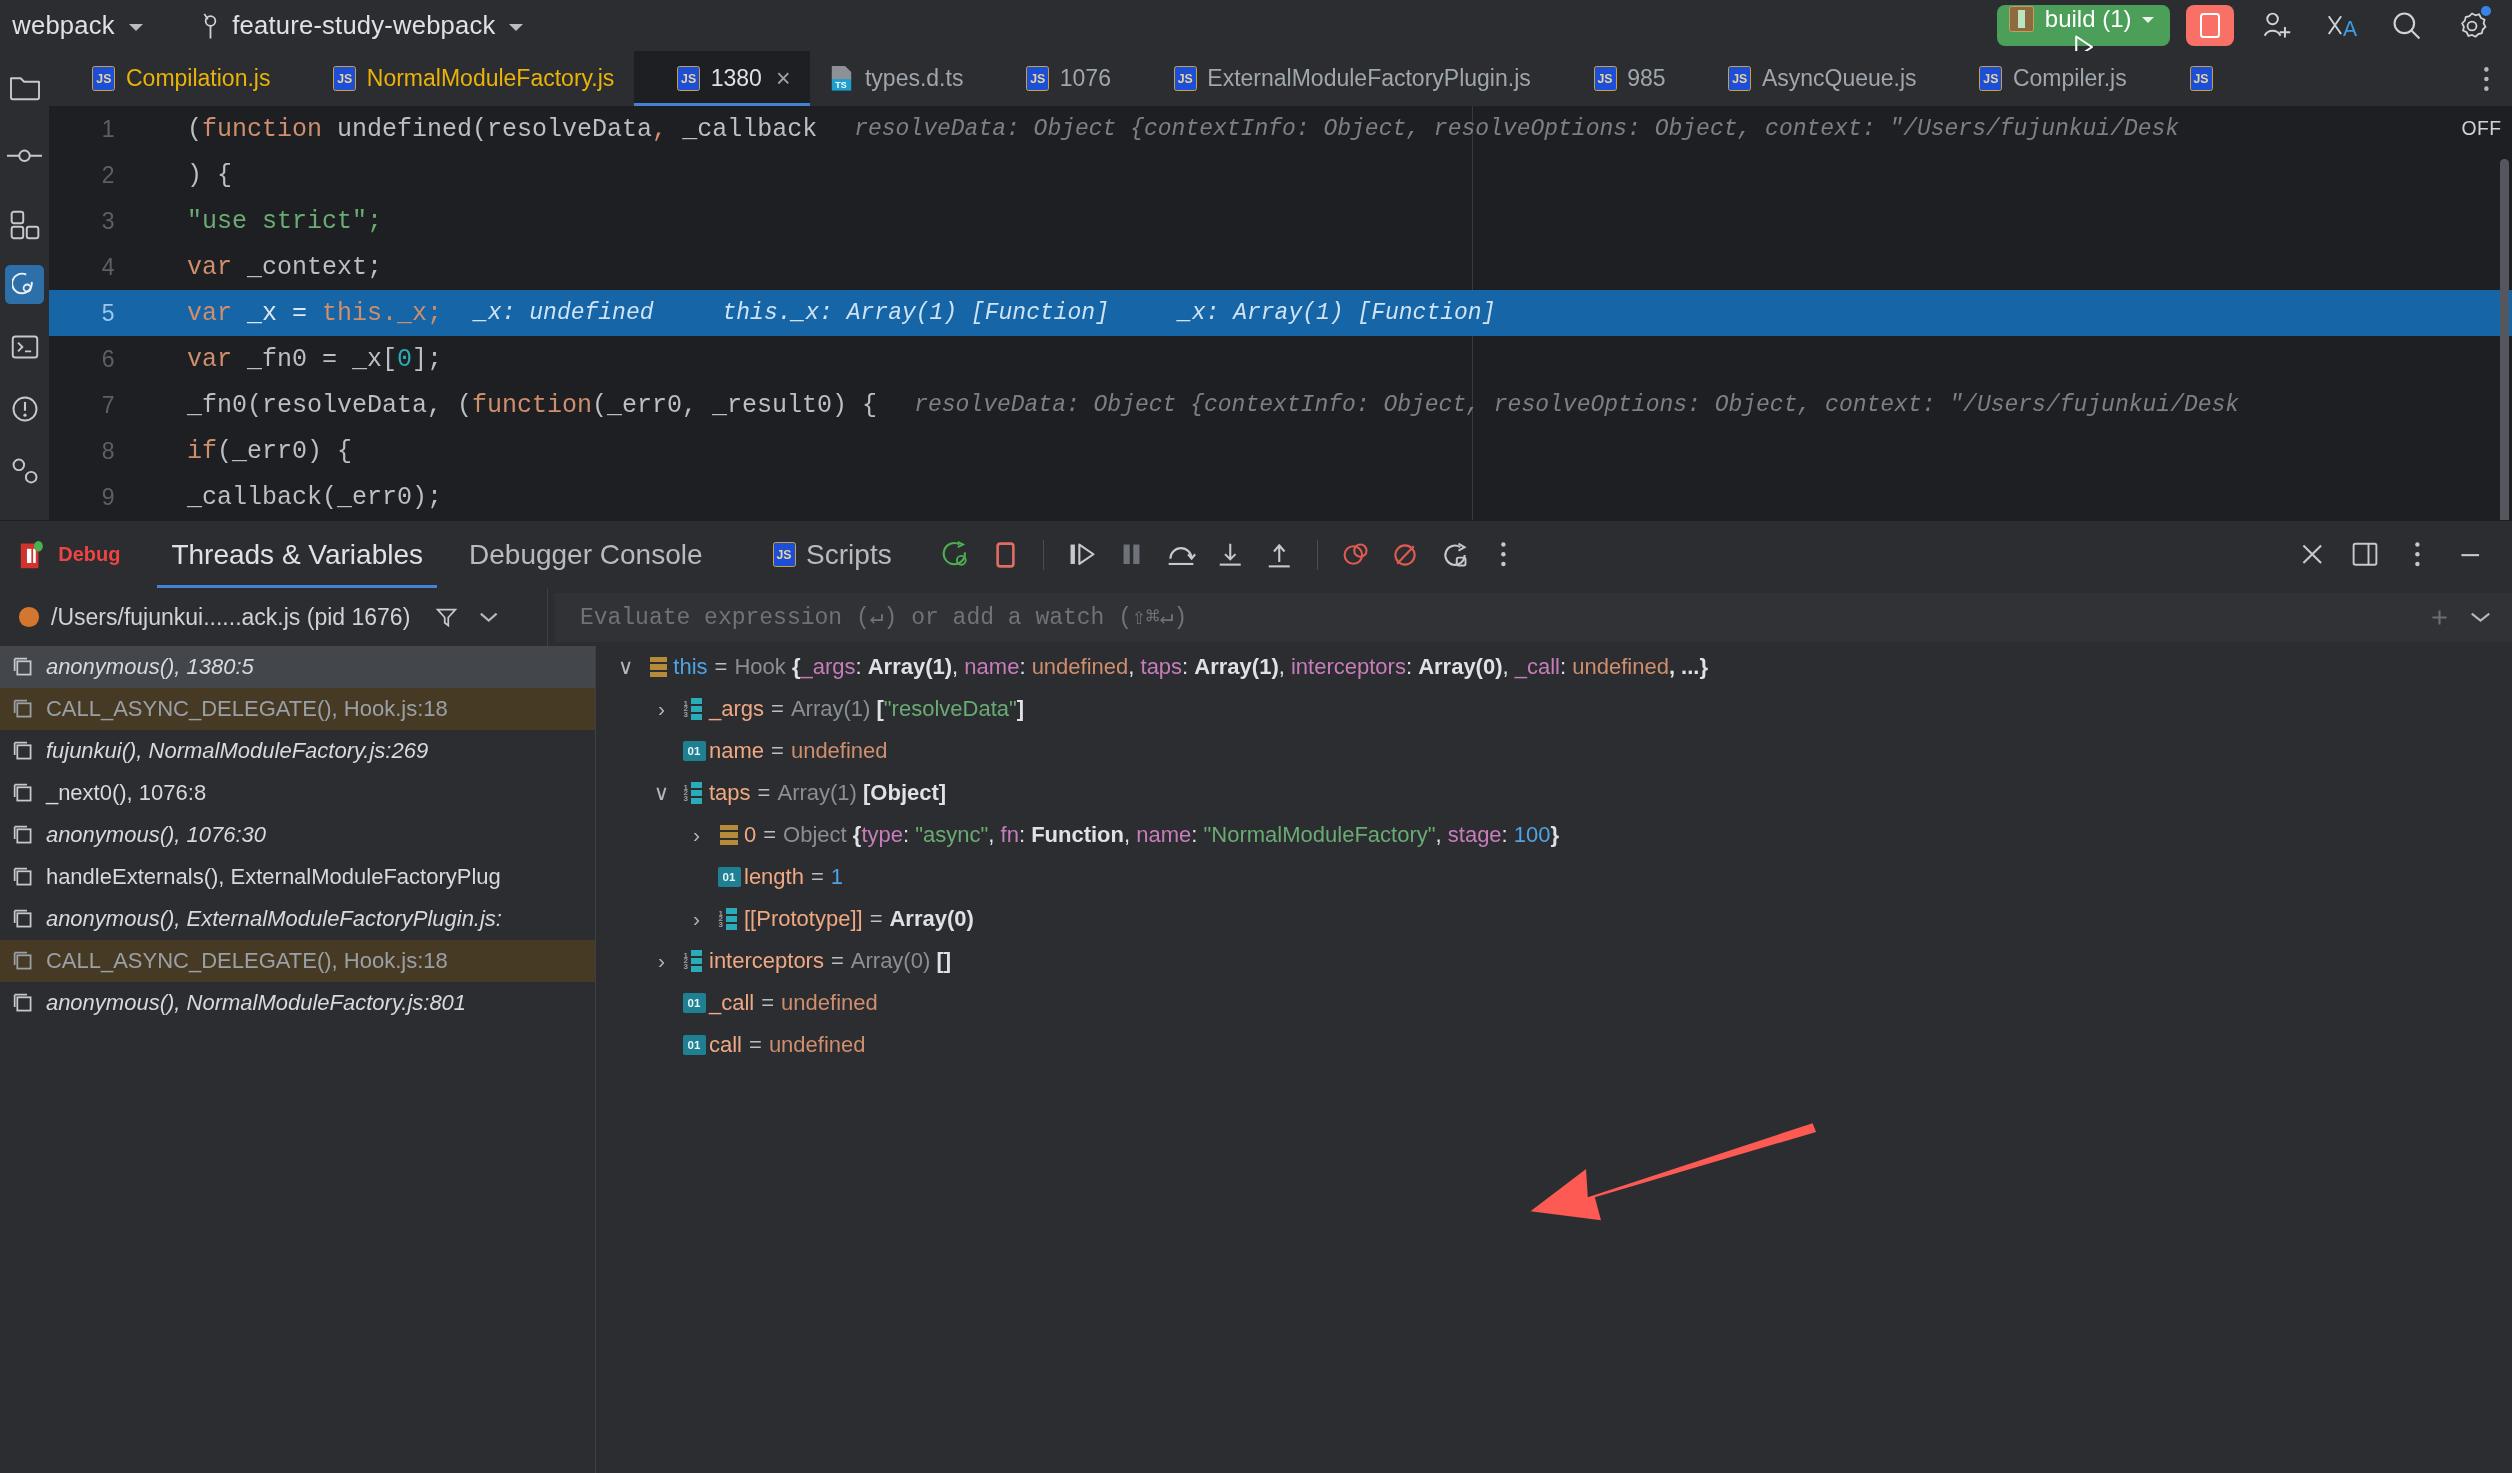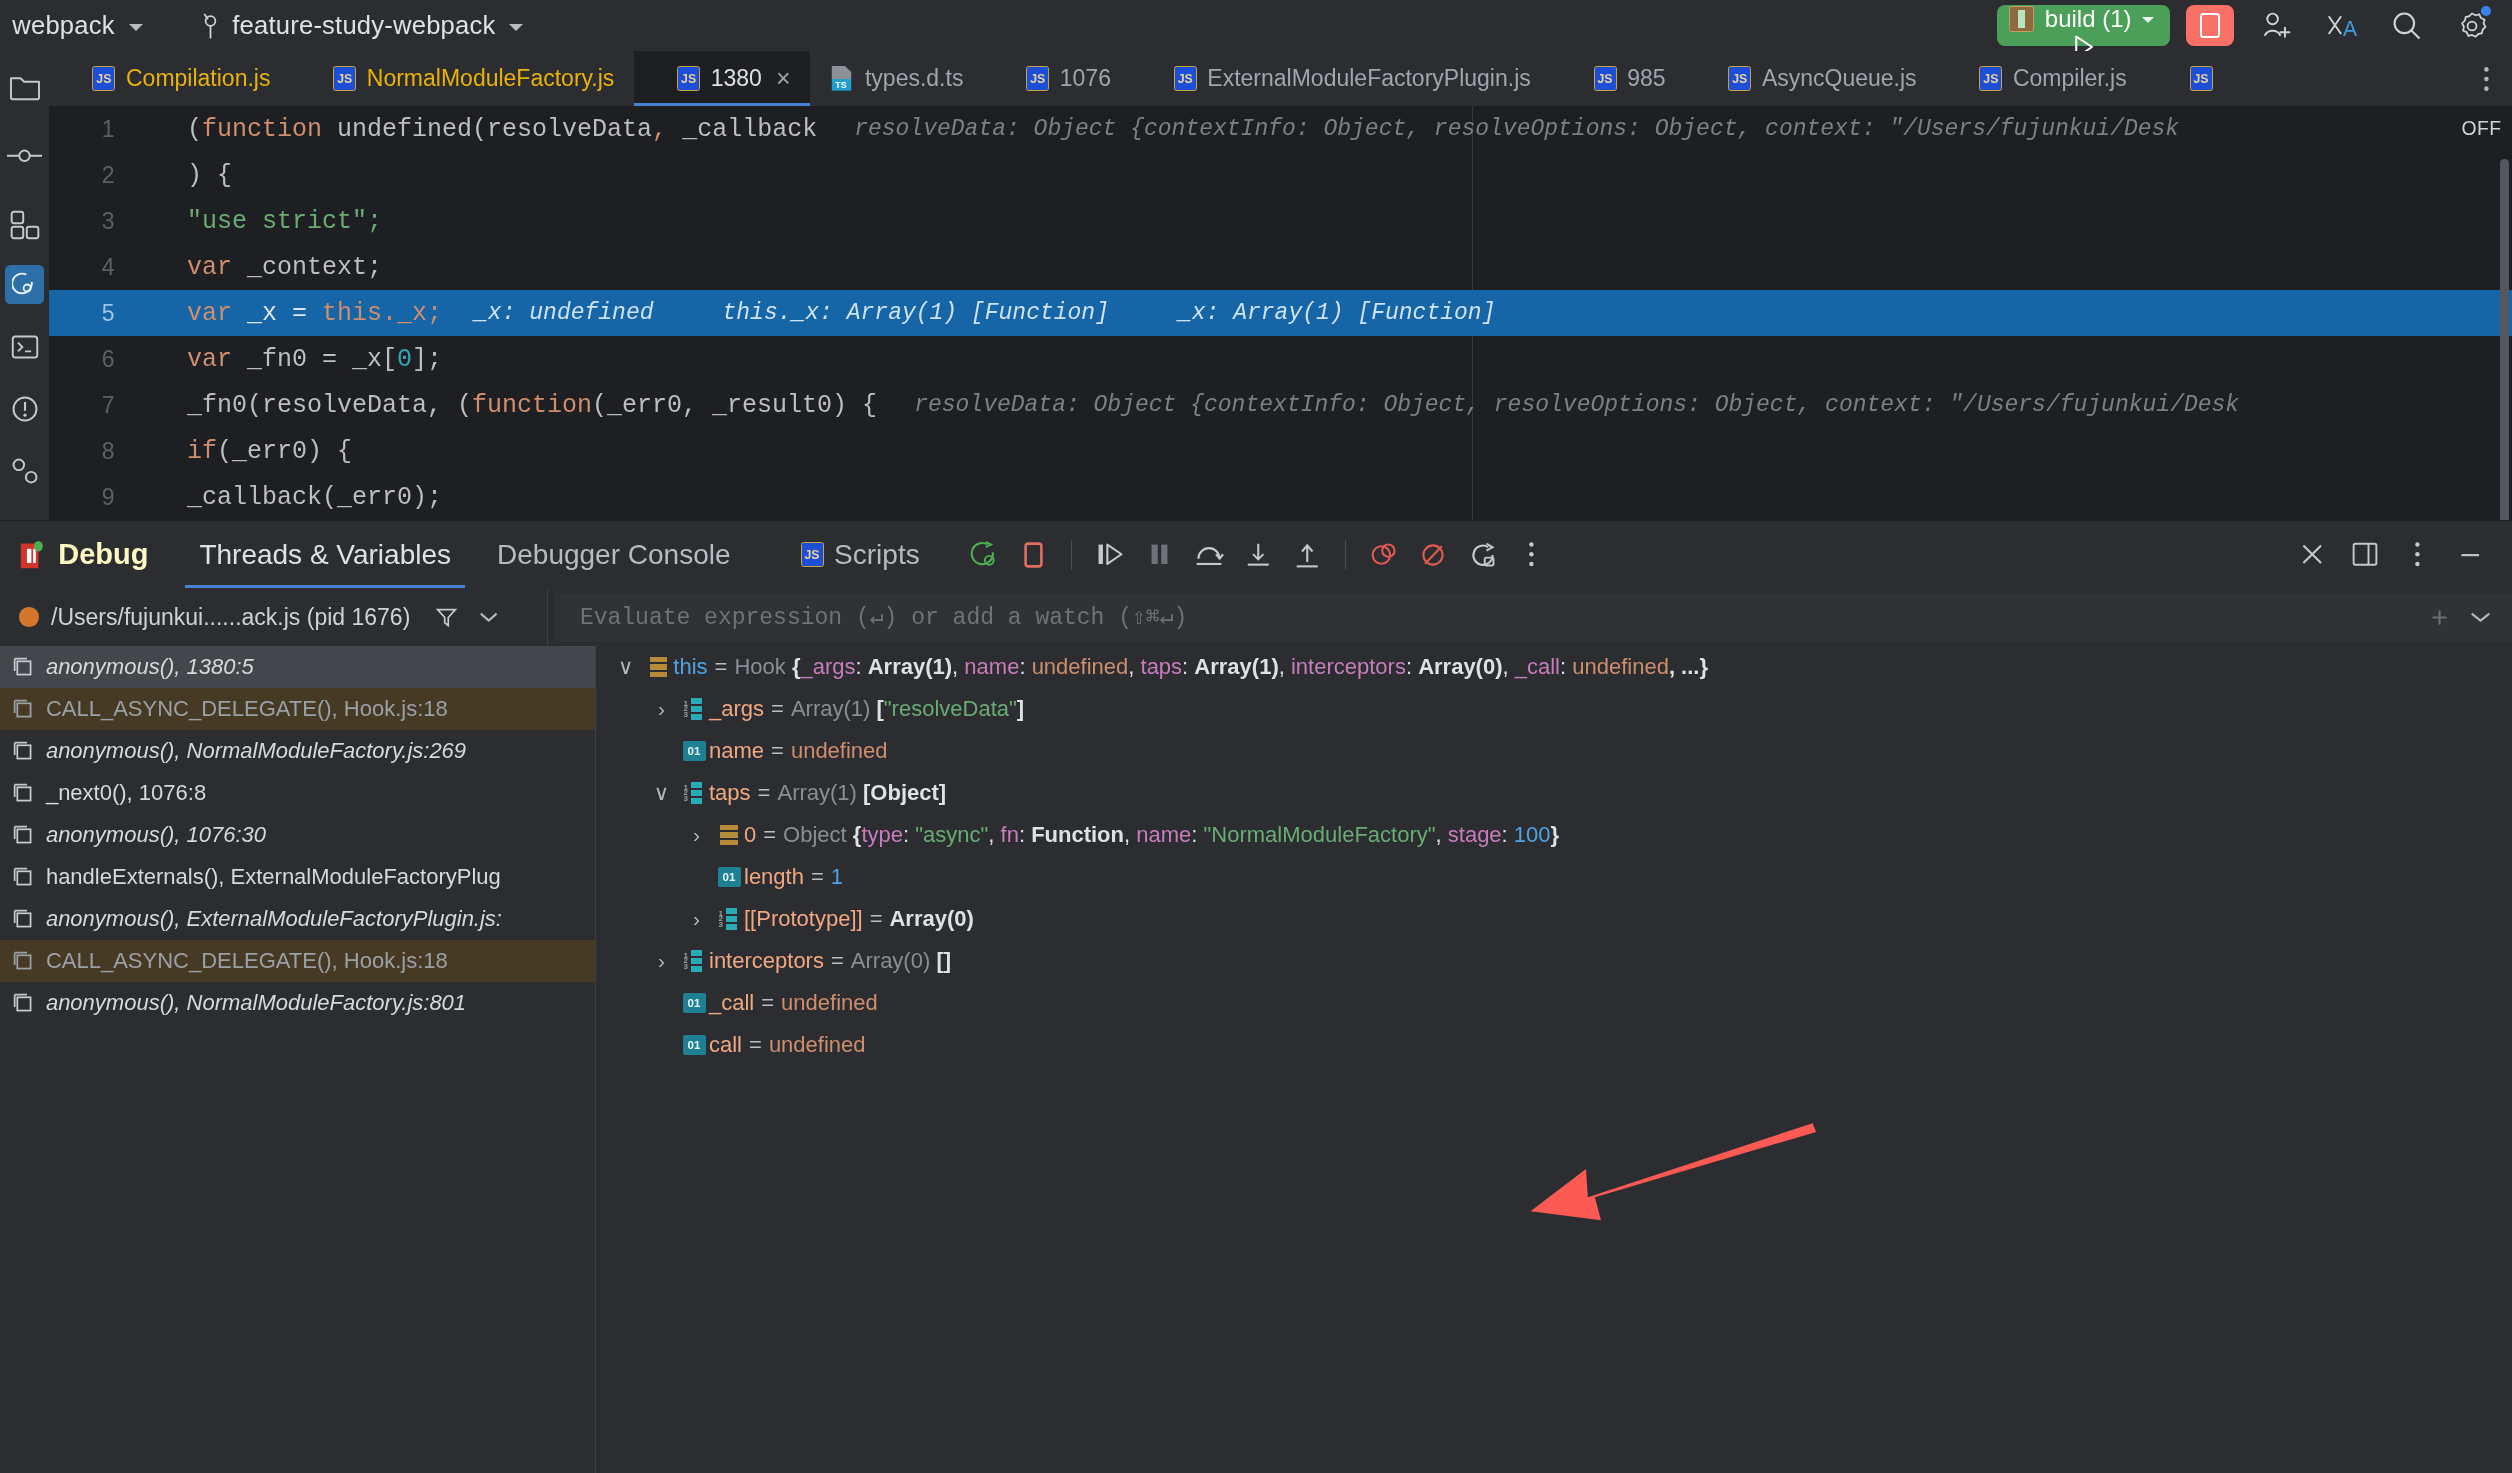--- a/index.html
+++ b/index.html
@@ -104,21 +104,21 @@
   .off-badge {
     position: absolute; right: 10.6px; top: 10.6px; color: #cfd2d6; font-size: 19.4px;
     font-family: "Liberation Sans", sans-serif; letter-spacing: 0.4px;
   }
   .scroll-v { position: absolute; right: 3.5px; top: 53px; width: 8.8px; height: 459px; background: #54585e; border-radius: 4.4px;}
 
   
   .debug { flex: 0 0 953px; height: 953px; background: #2b2d30; display: flex; flex-direction: column; border-top: 0.9px solid #1e1f22;}
   .dbg-header { height: 67px; flex: 0 0 67px; display: flex; align-items: center; padding-left: 19.4px; gap: 0; }
   .dbg-title { display: flex; align-items: center; gap: 12.3px; padding-right: 28px; }
-  .dbg-title .t { color: #fef9c3; font-size: 29px; font-weight: bold; }
+  .dbg-title .t { color: #ef4444; font-size: 20px; font-weight: bold; }
   .dbg-ico-bug { width: 26.5px; height: 30px; position: relative; }
   .dtab { padding: 0 23px; height: 100%; display:flex; align-items:center; position: relative;}
   .dtab .lbl { font-size: 28px; color: #b7bbc1; }
   .dtab.active .lbl { color: #dfe1e5; }
   .dtab.active:after { content:''; position:absolute; left:8.8px; right:8.8px; bottom: 0; height: 3.5px; background: #4682d4; }
   .dtab .js-badge { margin-right: 10.6px; }
   .dtool { display: flex; align-items: center; gap: 5.3px; margin-left: 19.4px; }
   .dt-ico { width: 44px; height: 41px; display:flex;align-items:center;justify-content:center; }
   .vdiv { width: 0.9px; height: 30px; background: #4a4d52; margin: 0 10.6px; }
   .dbg-right { margin-left: auto; display:flex; align-items:center; gap: 8.8px; padding-right: 19.4px; }
@@ -616,21 +616,21 @@
           </span>
           <span class="lbl">CALL_ASYNC_DELEGATE(), Hook.js:18</span>
         </div>
         <div class="srow">
           <span class="frame-ico">
             <svg width="23" height="23" viewBox="0 0 26 26">
                 <rect x="6" y="6" width="15" height="15" fill="none" stroke="#c5c8cd" stroke-width="2"></rect>
                 <path d="M3 3 H17 M3 3 V17" stroke="#c5c8cd" stroke-width="2"></path>
               </svg>
           </span>
-          <span class="lbl" style="font-style:italic">anonymous(), NormalModuleFactory.js:269</span>
+          <span class="lbl" style="font-style:italic">fujunkui(), NormalModuleFactory.js:269</span>
         </div>
         <div class="srow">
           <span class="frame-ico">
             <svg width="23" height="23" viewBox="0 0 26 26">
                 <rect x="6" y="6" width="15" height="15" fill="none" stroke="#c5c8cd" stroke-width="2"></rect>
                 <path d="M3 3 H17 M3 3 V17" stroke="#c5c8cd" stroke-width="2"></path>
               </svg>
           </span>
           <span class="lbl">_next0(), 1076:8</span>
         </div>

